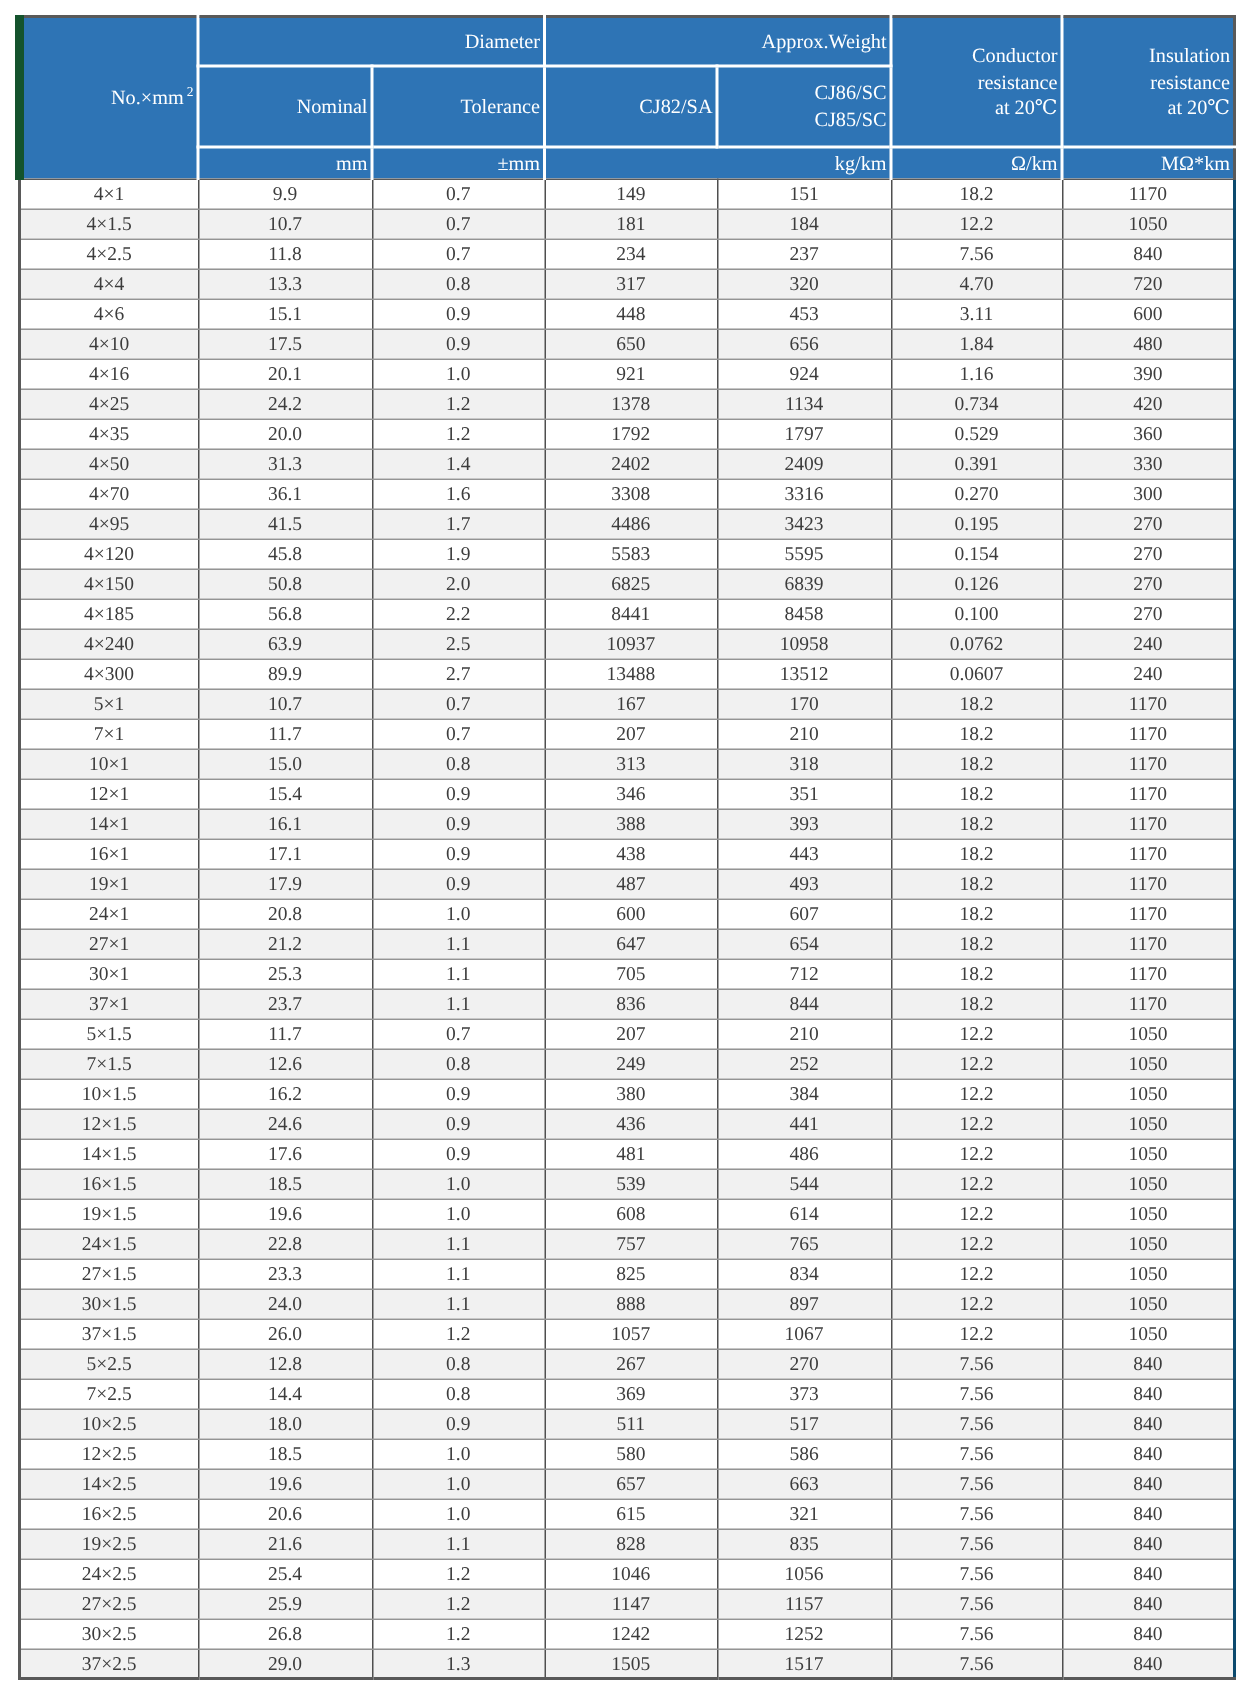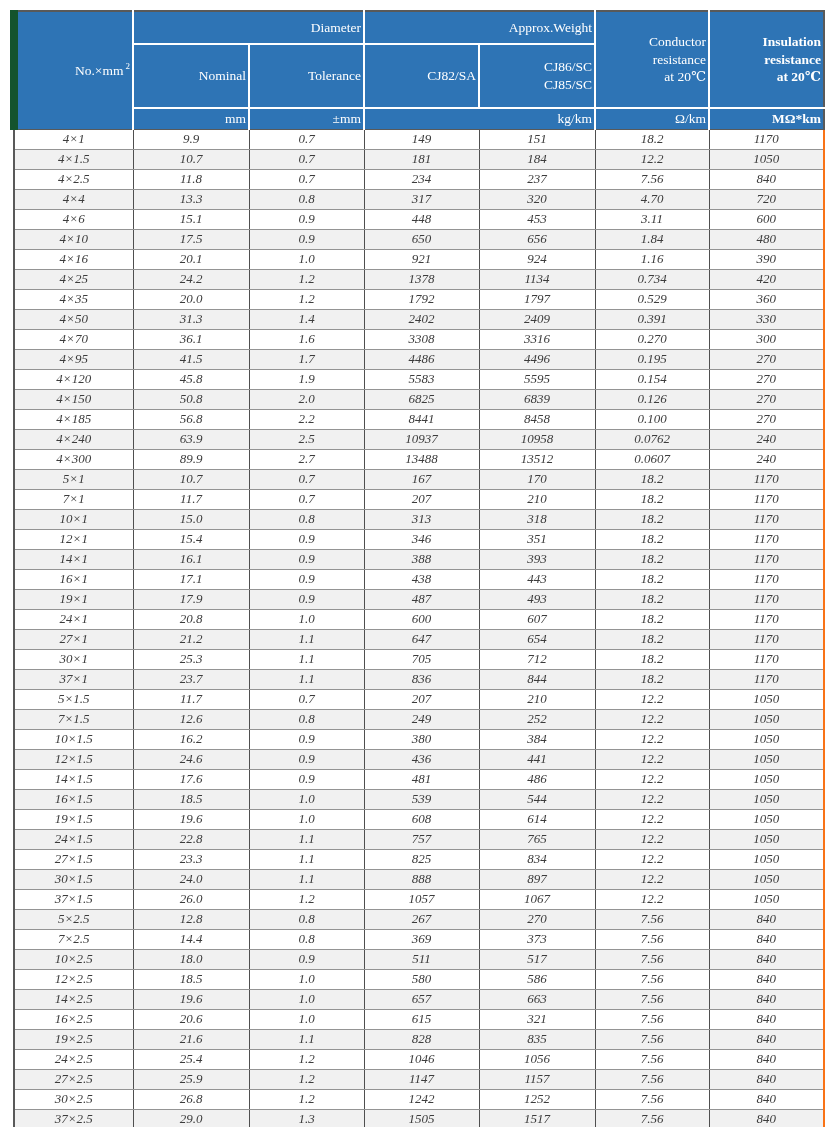--- a/index.html
+++ b/index.html
@@ -27,41 +27,41 @@
     font-weight:normal;
     font-size:13.5px;
     line-height:1.3;
     text-align:right;
     vertical-align:middle;
     padding:1px 2px;
     border:2px solid #ffffff;
     white-space:pre-line;
   }
   tr.h-group{height:33px;}
-  tr.h-sub{height:64px;margin-top:36px;}
+  tr.h-sub{height:54px;margin-top:36px;}
   tr.h-units{height:19px;}
   thead th.edge-t{border-top:2px solid #595959;}
-  thead th.edge-l{border-left:8px solid #14532d;padding-left:20px;}
-  thead th.edge-r{border-right:2px solid #595959;font-weight:bold;}
+  thead th.edge-l{border-left:6px solid #14532d;padding-left:20px;}
+  thead th.edge-r{border-right:2px solid #595959;}
   thead th.edge-b{border-bottom:1px solid #595959;}
   thead sup{font-size:9px;margin-left:2px;}
   
-  tbody tr{height:20px;background:#ffffff;font-style:italic;}
+  tbody tr{height:20px;background:#ffffff;}
   tbody tr:nth-child(even){background:var(--row-alt-bg);}
   tbody td{
     color:var(--body-text);
     font-size:13px;
     text-align:center;
     vertical-align:middle;
     padding:0 2px;
     border-right:1px solid #4f4f4f;
     border-bottom:1px solid #949494;
   }
   tbody td:first-child{border-left:2px solid #595959;}
-  tbody td:last-child{border-right:2px solid #f97316;}
+  tbody td:last-child{border-right:2px solid #0c4a6e;}
   tbody tr:last-child td{border-bottom:2px solid #595959;}
 </style>
 </head>
 <body>
 
 <div class="page">
   <table class="spec">
     <colgroup>
       <col style="width:119px">
         <col style="width:116px">
@@ -207,21 +207,21 @@
     <td>3316</td>
     <td>0.270</td>
     <td>300</td>
   </tr>
 
   <tr>
     <td>4×95</td>
     <td>41.5</td>
     <td>1.7</td>
     <td>4486</td>
-    <td>4496</td>
+    <td>3423</td>
     <td>0.195</td>
     <td>270</td>
   </tr>
 
   <tr>
     <td>4×120</td>
     <td>45.8</td>
     <td>1.9</td>
     <td>5583</td>
     <td>5595</td>

